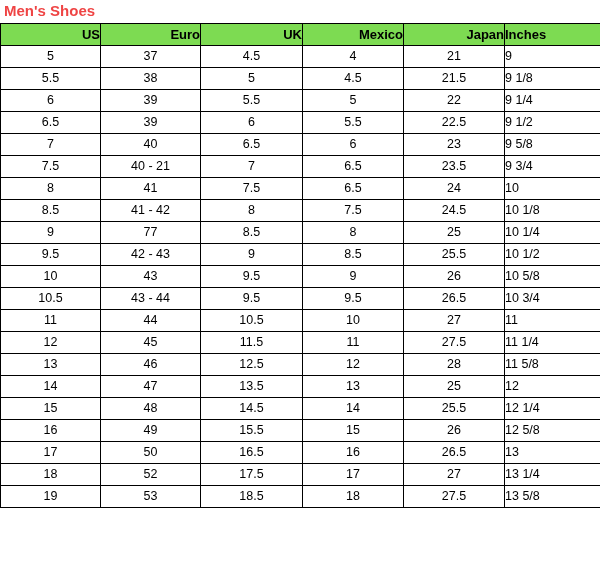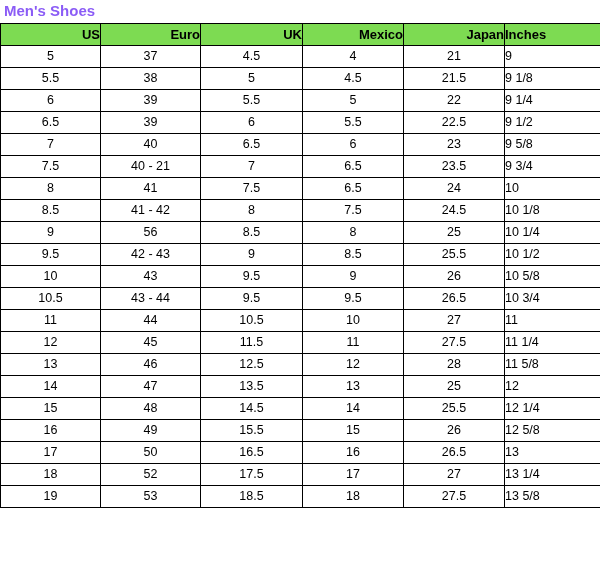--- a/index.html
+++ b/index.html
@@ -15,21 +15,21 @@
   }
   .page {
     width: 600px;
     height: 566px;
     position: relative;
     box-sizing: border-box;
   }
   .title {
     font-size: 15px;
     font-weight: bold;
-    color: #8b5cf6;
+    color: #ef4444;
     padding: 3px 0 4px 4px;
     line-height: 16px;
   }
   table.size-chart {
     border-collapse: collapse;
     width: 600px;
     table-layout: fixed;
   }
   table.size-chart th,
   table.size-chart td {
@@ -147,21 +147,21 @@
         <tr>
           <td class="center">8.5</td>
           <td class="center">41 - 42</td>
           <td class="center">8</td>
           <td class="center">7.5</td>
           <td class="center">24.5</td>
           <td class="left">10 1/8</td>
         </tr>
         <tr>
           <td class="center">9</td>
-          <td class="center">56</td>
+          <td class="center">77</td>
           <td class="center">8.5</td>
           <td class="center">8</td>
           <td class="center">25</td>
           <td class="left">10 1/4</td>
         </tr>
         <tr>
           <td class="center">9.5</td>
           <td class="center">42 - 43</td>
           <td class="center">9</td>
           <td class="center">8.5</td>

